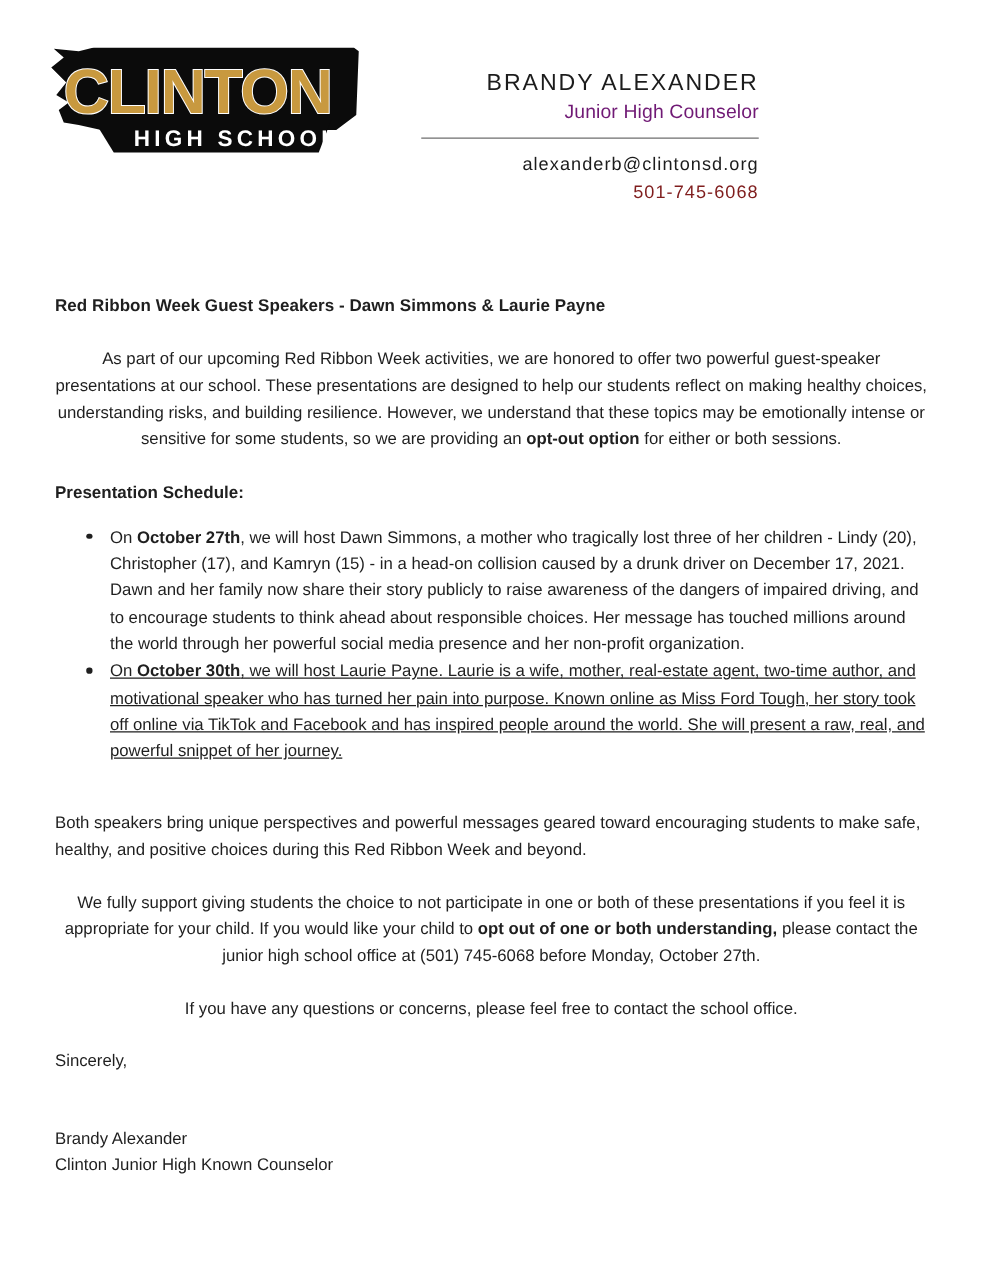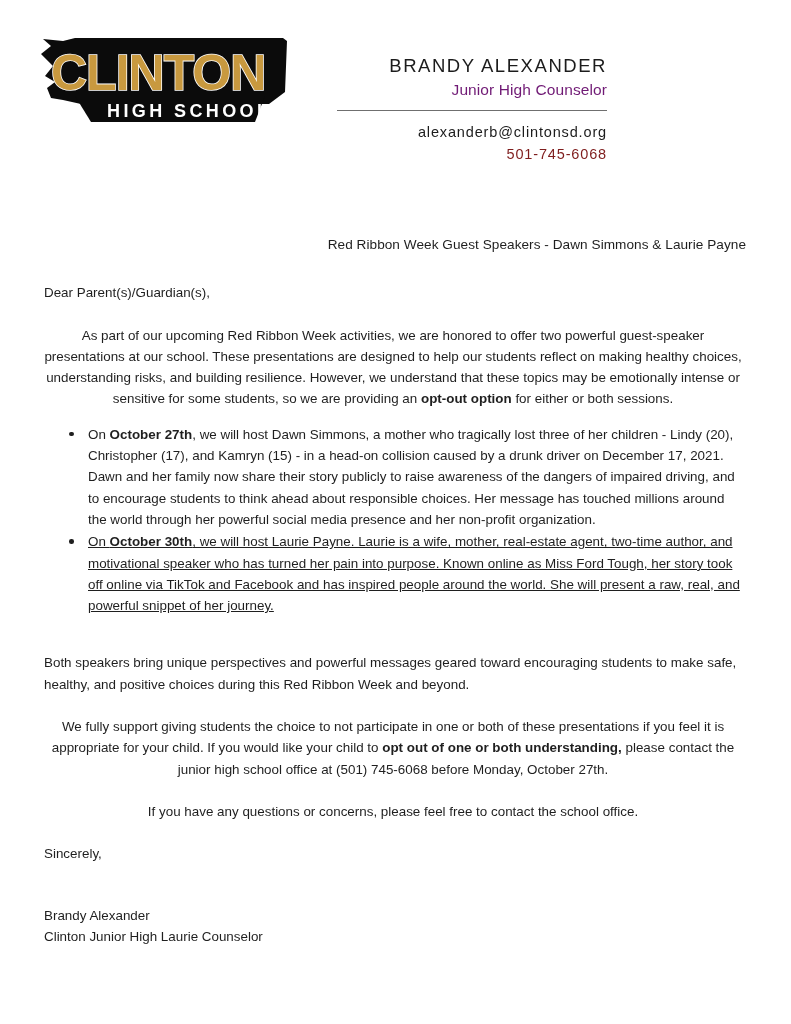--- a/index.html
+++ b/index.html
@@ -89,25 +89,24 @@
   .letter-body {
     position: absolute;
     left: 44px;
     top: 234px;
     width: 702px;
     font-size: 13.4px;
     line-height: 21.3px;
     color: #1f1f1f;
   }
   .subject {
-    font-weight: normal;
+    font-weight: bold;
     font-size: 13.6px;
     margin: 0 0 0 0;
     letter-spacing: 0.05px;
-    text-align: right;
   }
   .salutation { margin: 27px 0 0 0; }
   .para { margin: 21px 4px 0 0; text-align: center; }
   .section-head {
     font-weight: bold;
     margin: 22px 0 0 0;
     font-size: 13.6px;
   }
 
   ul.schedule {
@@ -166,41 +165,41 @@
       <div class="contact-rule"></div>
       <div class="contact-email">alexanderb@clintonsd.org</div>
       <div class="contact-phone">501-745-6068</div>
     </div>
   </div>
 
   <div class="letter-body">
 
     <div class="subject">Red Ribbon Week Guest Speakers - Dawn Simmons &amp; Laurie Payne</div>
 
-    <div class="salutation">Dear Parent(s)/Guardian(s),</div>
 
     <p class="para"><span>As part of our upcoming Red Ribbon Week activities, we are honored to offer two powerful guest-speaker presentations at our school. These presentations are designed to help our students reflect on making healthy choices, understanding risks, and building resilience. However, we understand that these topics may be emotionally intense or sensitive for some students, so we are providing an </span><b>opt-out option</b><span> for either or both sessions.</span></p>
 
+    <div class="section-head">Presentation Schedule:</div>
 
     <ul class="schedule">
       <li>
         <span class="dot"></span><span>On </span><b>October 27th</b><span>, we will host Dawn Simmons, a mother who tragically lost three of her children - Lindy (20), Christopher (17), and Kamryn (15) - in a head-on collision caused by a drunk driver on December 17, 2021. Dawn and her family now share their story publicly to raise awareness of the dangers of impaired driving, and to encourage students to think ahead about responsible choices. Her message has touched millions around the world through her powerful social media presence and her non-profit organization.</span>
       </li>
       <li>
         <span class="dot"></span><span>On </span><b>October 30th</b><span>, we will host Laurie Payne. Laurie is a wife, mother, real-estate agent, two-time author, and motivational speaker who has turned her pain into purpose. Known online as Miss Ford Tough, her story took off online via TikTok and Facebook and has inspired people around the world. She will present a raw, real, and powerful snippet of her journey.</span>
       </li>
     </ul>
 
     <p class="closing">Both speakers bring unique perspectives and powerful messages geared toward encouraging students to make safe, healthy, and positive choices during this Red Ribbon Week and beyond.</p>
 
     <p class="para"><span>We fully support giving students the choice to not participate in one or both of these presentations if you feel it is appropriate for your child. If you would like your child to </span><b>opt out of one or both understanding,</b><span> please contact the junior high school office at (501) 745-6068 before Monday, October 27th.</span></p>
 
     <p class="para">If you have any questions or concerns, please feel free to contact the school office.</p>
 
     <p class="sincerely">Sincerely,</p>
 
     <div class="signature">
       <span class="sig-line">Brandy Alexander</span>
-      <span class="sig-line">Clinton Junior High Laurie Counselor</span>
+      <span class="sig-line">Clinton Junior High Known Counselor</span>
     </div>
 
   </div>
 </div>
 
 </body></html>

